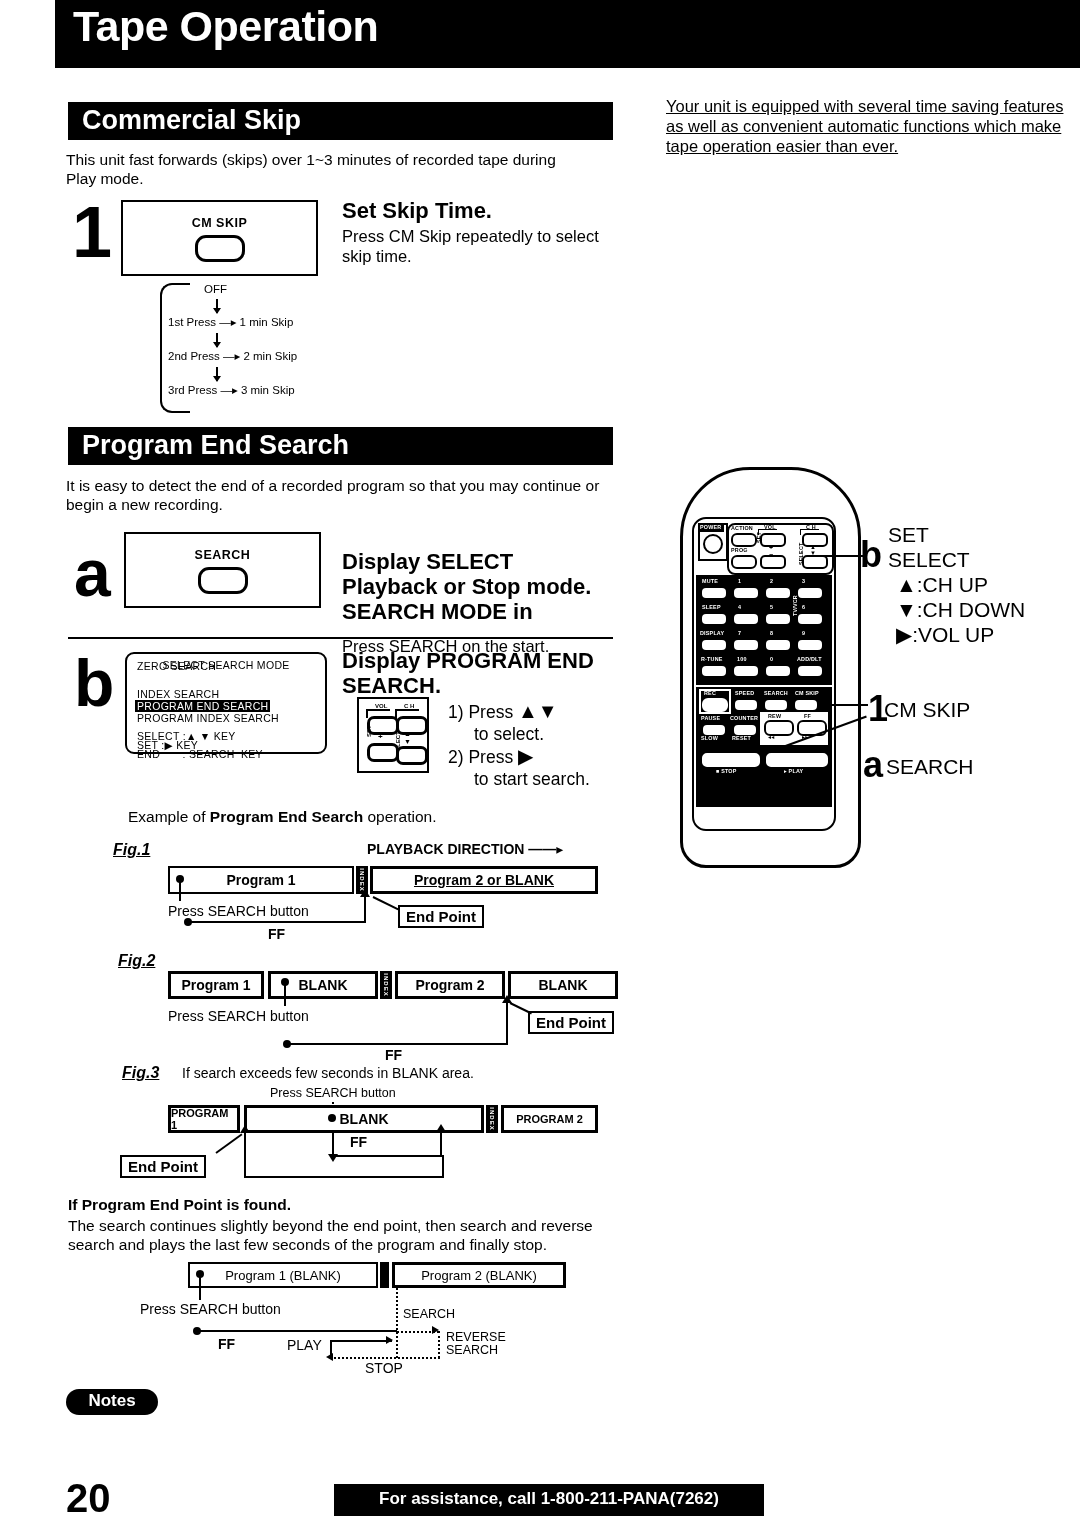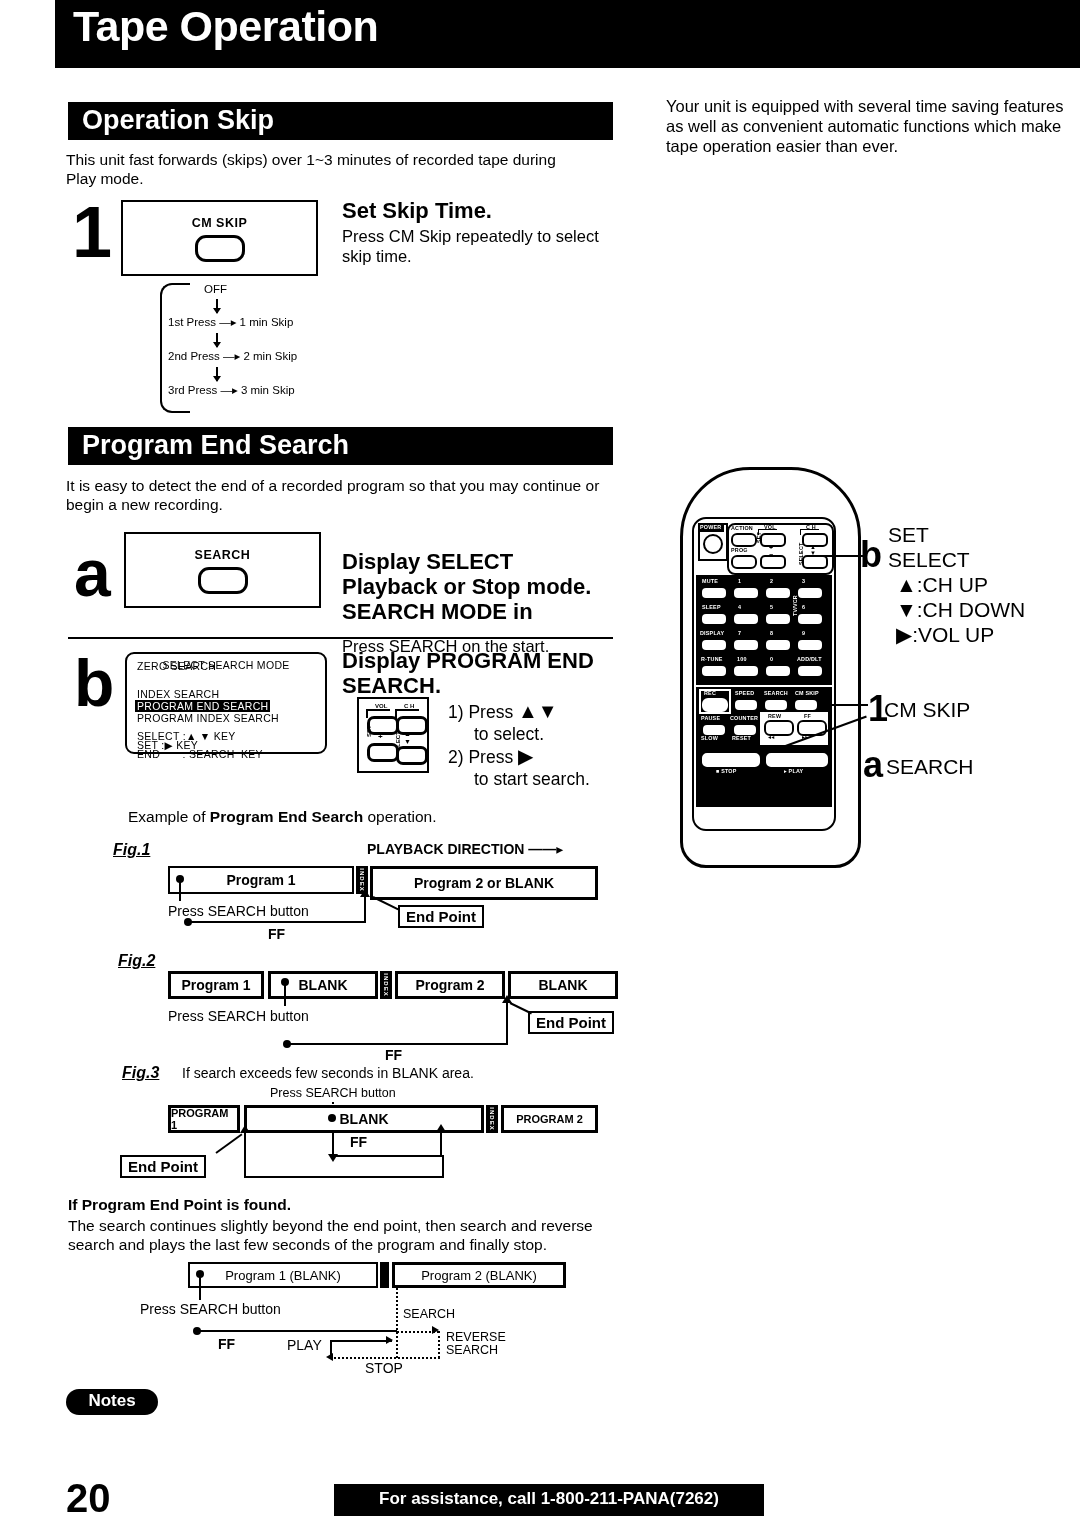--- a/index.html
+++ b/index.html
@@ -21,21 +21,21 @@
   }
 
   
   .sec-bar{background:#000;color:#fff;font-weight:bold;}
   #sec-commercial{left:68px;top:102px;width:545px;height:38px;}
   #sec-commercial .t{position:absolute;left:14px;top:3px;font-size:27px;}
   #sec-program{left:68px;top:427px;width:545px;height:38px;}
   #sec-program .t{position:absolute;left:14px;top:3px;font-size:27px;}
 
   .body-text{font-size:15.5px;line-height:19px;}
-  .intro-text{font-size:16.5px;line-height:20px;}
+  .intro-text{font-size:16.5px;line-height:20px;text-decoration:underline;}
 
   #commercial-desc{left:66px;top:150px;width:520px;}
   #program-desc{left:66px;top:476px;width:540px;}
   #intro-para{left:666px;top:96px;width:400px;}
 
   
   .step-glyph{font-weight:bold;line-height:1;}
   #step-1-num{left:72px;top:196px;font-size:72px;}
   #step-a-let{left:74px;top:540px;font-size:66px;}
   #step-b-let{left:74px;top:650px;font-size:66px;}
@@ -172,21 +172,21 @@
 </head>
 <body>
 
 <div class="abs" id="title-banner">
   <div class="t">Tape Operation</div>
 </div>
 
 <div class="abs intro-text" id="intro-para">Your unit is equipped with several time saving features as well as convenient automatic functions which make tape operation easier than ever.</div>
 
 <div class="abs sec-bar" id="sec-commercial">
-  <div class="t">Operation Skip</div>
+  <div class="t">Commercial Skip</div>
 </div>
 <div class="abs body-text" id="commercial-desc">This unit fast forwards (skips) over 1~3 minutes of recorded tape during Play mode.</div>
 
 <div class="abs step-glyph" id="step-1-num">1</div>
 
 <div class="abs btn-box" id="cmskip-box">
   <div class="btn-cap" style="top:14px;">CM SKIP</div>
   <div class="btn-pill" style="top:33px;"></div>
 </div>
 
@@ -295,21 +295,21 @@
 <div class="abs fig-label" style="left:113px;top:841px;">Fig.1</div>
 <div class="abs small-lab" style="left:367px;top:841px;font-weight:bold;">
   <span>PLAYBACK DIRECTION</span>
   <span>——▸</span>
 </div>
 <div class="abs" style="left:168px;top:866px;width:430px;height:28px;">
   <div class="seg" style="left:0;top:0;width:186px;height:28px;">Program 1</div>
   <div class="idx" style="left:188px;top:0;width:12px;height:28px;">
       <span>INDEX</span>
     </div>
-  <div class="seg thick" style="left:202px;top:0;width:228px;height:34px;">Program 2 or BLANK</div>
+  <div class="seg thick" style="left:202px;top:0;width:228px;height:28px;text-decoration:underline;">Program 2 or BLANK</div>
 </div>
 <div class="dot" style="left:176px;top:875px;"></div>
 <div class="ln-v" style="left:179px;top:879px;height:22px;"></div>
 <div class="abs small-lab" style="left:168px;top:903px;">Press SEARCH button</div>
 <div class="dot" style="left:184px;top:918px;"></div>
 <div class="ln-h" style="left:188px;top:921px;width:178px;"></div>
 <div class="ln-v arr-up" style="left:364px;top:896px;height:26px;"></div>
 <div class="abs small-lab" style="left:268px;top:926px;font-weight:bold;">FF</div>
 <div class="callout" style="left:398px;top:905px;">End Point</div>
 <div class="ln-h" style="left:373px;top:896px;width:28px;transform:rotate(26deg);transform-origin:left center;"></div>

